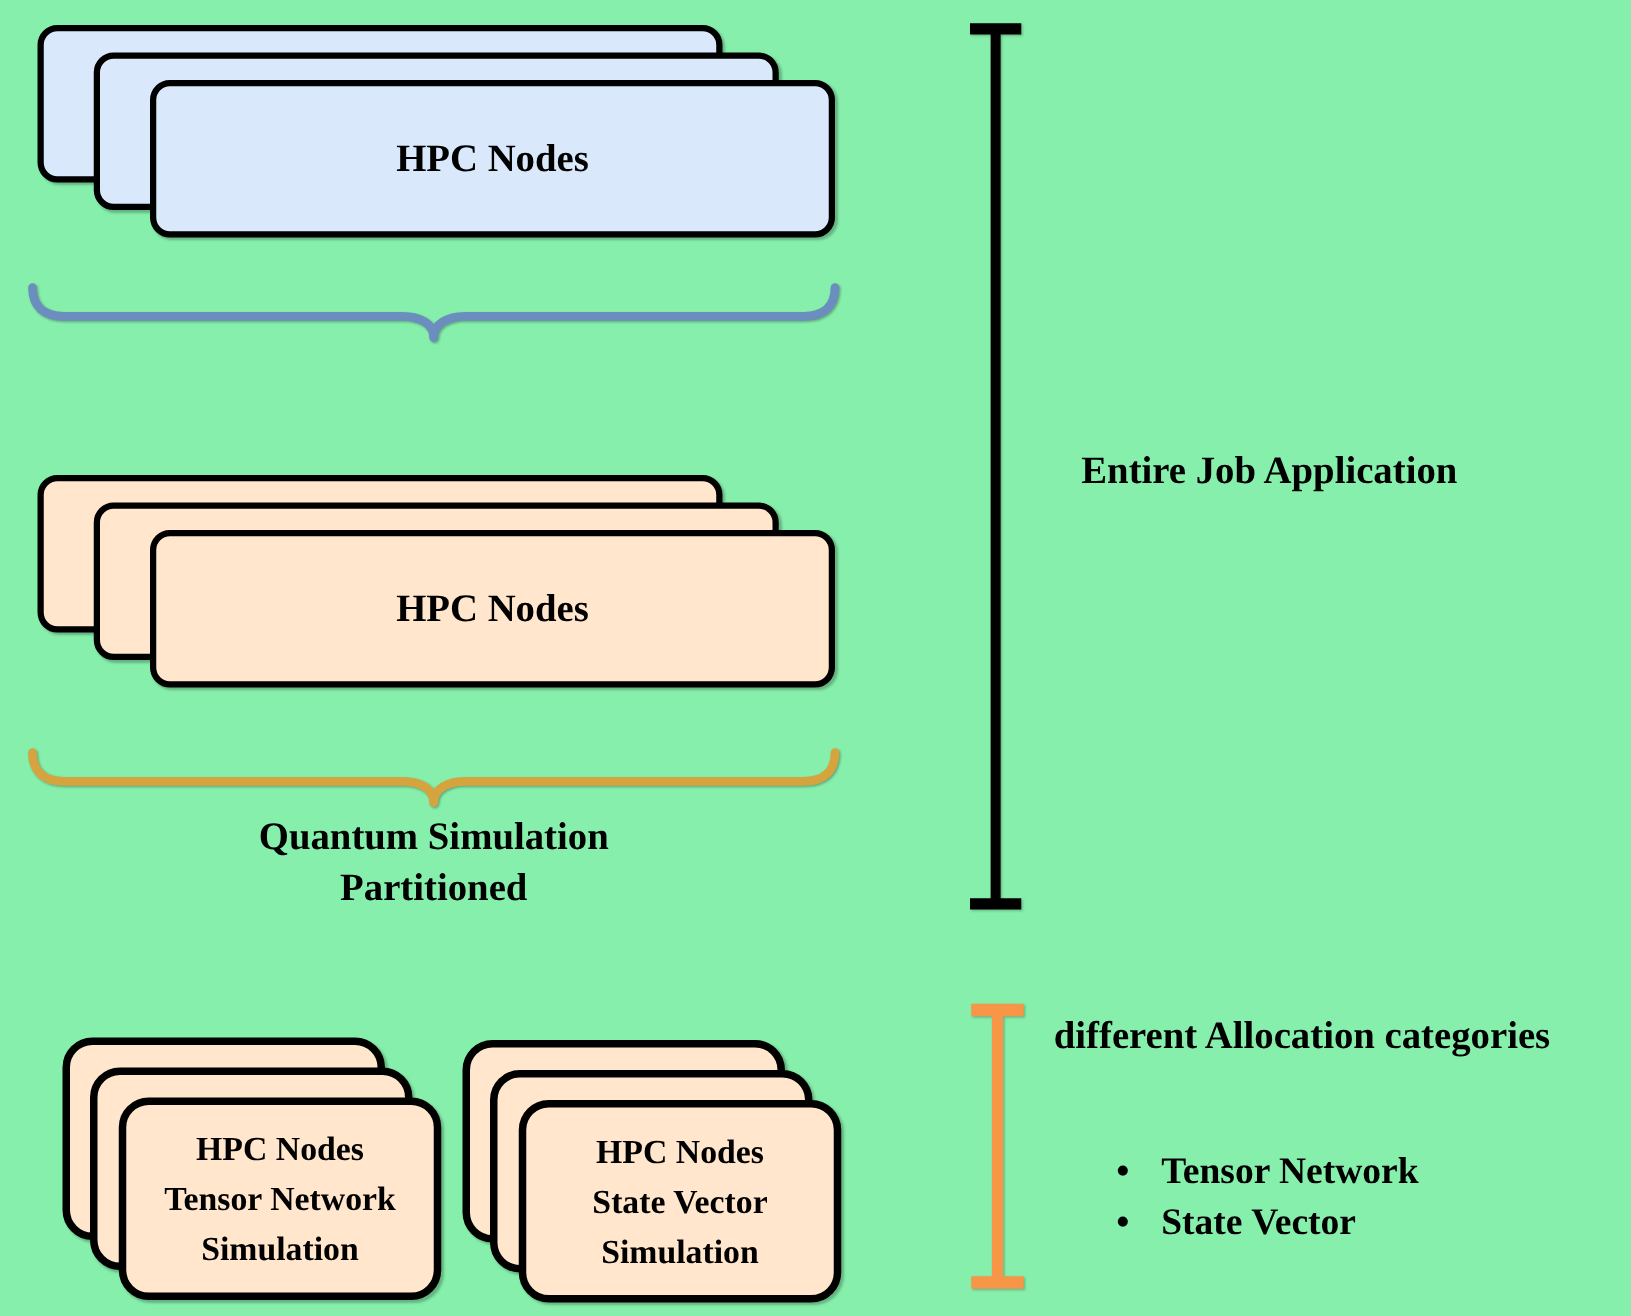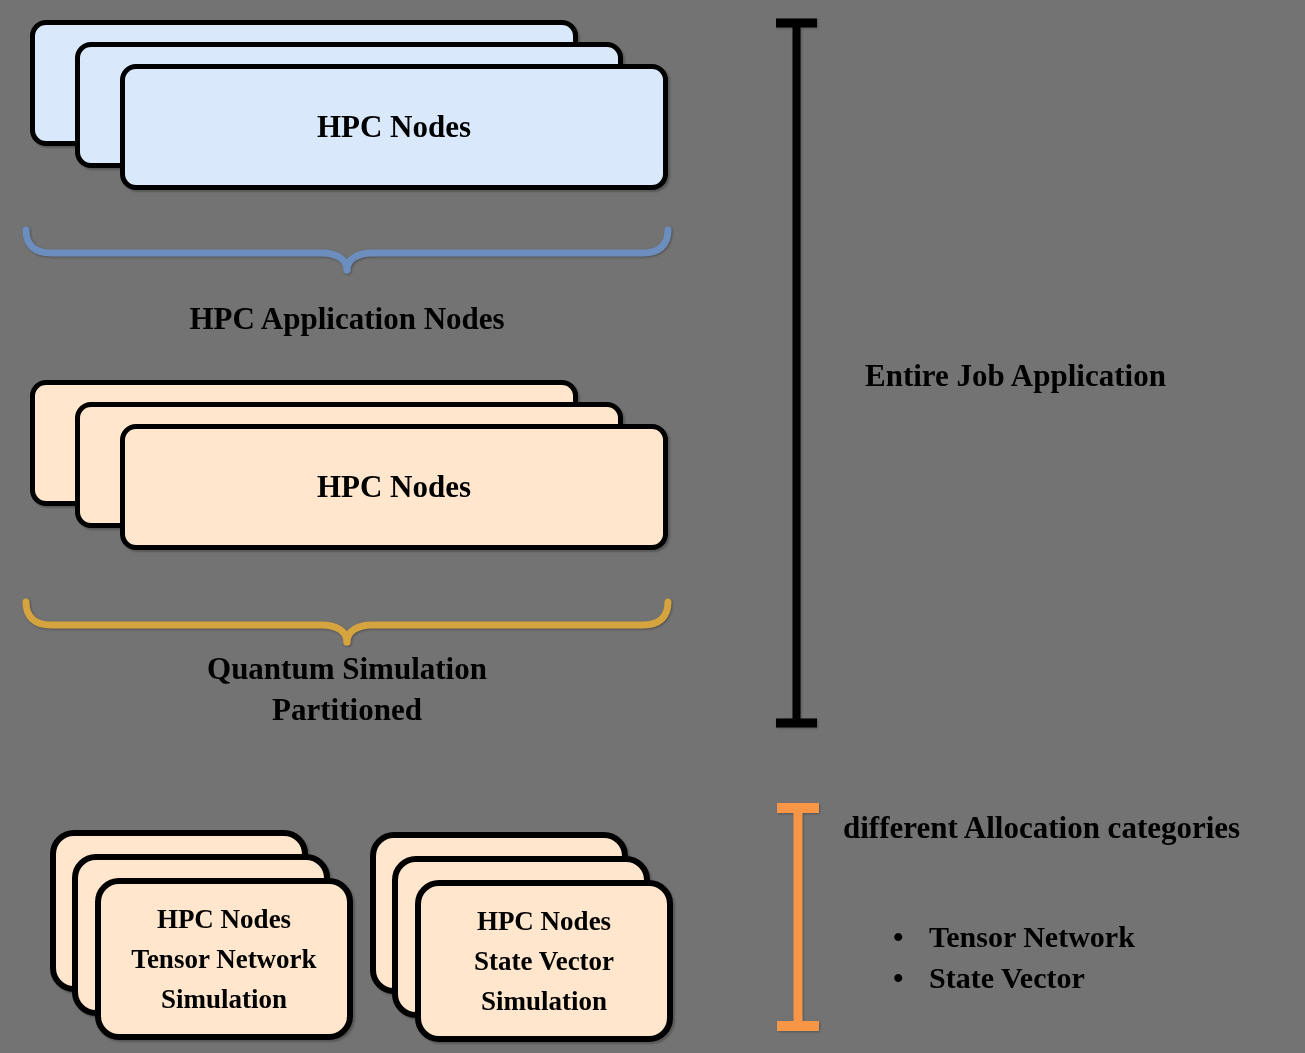--- a/index.html
+++ b/index.html
@@ -1,17 +1,17 @@
 <!DOCTYPE html>
 <html><head>
 <meta charset="utf-8">
 <style>
   html,body { margin:0; padding:0; background:#ffffff; }
   #canvas {
-    position:relative; width:1305px; height:1053px; background:#737373;
+    position:relative; width:1305px; height:1053px; background:#86efac;
     font-family:"Liberation Serif", serif; font-weight:bold; color:#000;
     overflow:hidden;
   }
   .card {
     position:absolute; box-sizing:border-box;
     background:#DAE8FC; border:5px solid #000; border-radius:16px;
     box-shadow:2px 2px 2px rgba(0,0,0,0.25);
   }
   .card.peach { background:#FFE6CC; }
   .card.front { display:flex; align-items:center; justify-content:center; text-align:center; }
@@ -39,21 +39,20 @@
   <div class="card tcard" style="left:30px; top:20px;"></div>
   <div class="card tcard" style="left:75px; top:42px;"></div>
   <div class="card tcard front" style="left:120px; top:64px;">
     <span class="card-label">HPC Nodes</span>
   </div>
 
   <svg class="brace" style="top:226px;" viewBox="0 0 650 50">
     <path d="M4,4 C4,19 13,27 29,27 L300,27 C314,27 325,33 325,44" fill="none" stroke="#6C8EBF" stroke-width="7" stroke-linecap="round" stroke-linejoin="round"></path>
     <path d="M646,4 C646,19 637,27 621,27 L350,27 C336,27 325,33 325,44" fill="none" stroke="#6C8EBF" stroke-width="7" stroke-linecap="round" stroke-linejoin="round"></path>
   </svg>
-  <div class="floating-label" id="hpc-app-label">HPC Application Nodes</div>
 
   <div class="card tcard peach" style="left:30px; top:380px;"></div>
   <div class="card tcard peach" style="left:75px; top:402px;"></div>
   <div class="card tcard peach front" style="left:120px; top:424px;">
     <span class="card-label">HPC Nodes</span>
   </div>
 
   <svg class="brace" style="top:598px;" viewBox="0 0 650 50">
     <path d="M4,4 C4,19 13,27 29,27 L300,27 C314,27 325,33 325,44" fill="none" stroke="#D6A43F" stroke-width="7" stroke-linecap="round" stroke-linejoin="round"></path>
     <path d="M646,4 C646,19 637,27 621,27 L350,27 C336,27 325,33 325,44" fill="none" stroke="#D6A43F" stroke-width="7" stroke-linecap="round" stroke-linejoin="round"></path>

